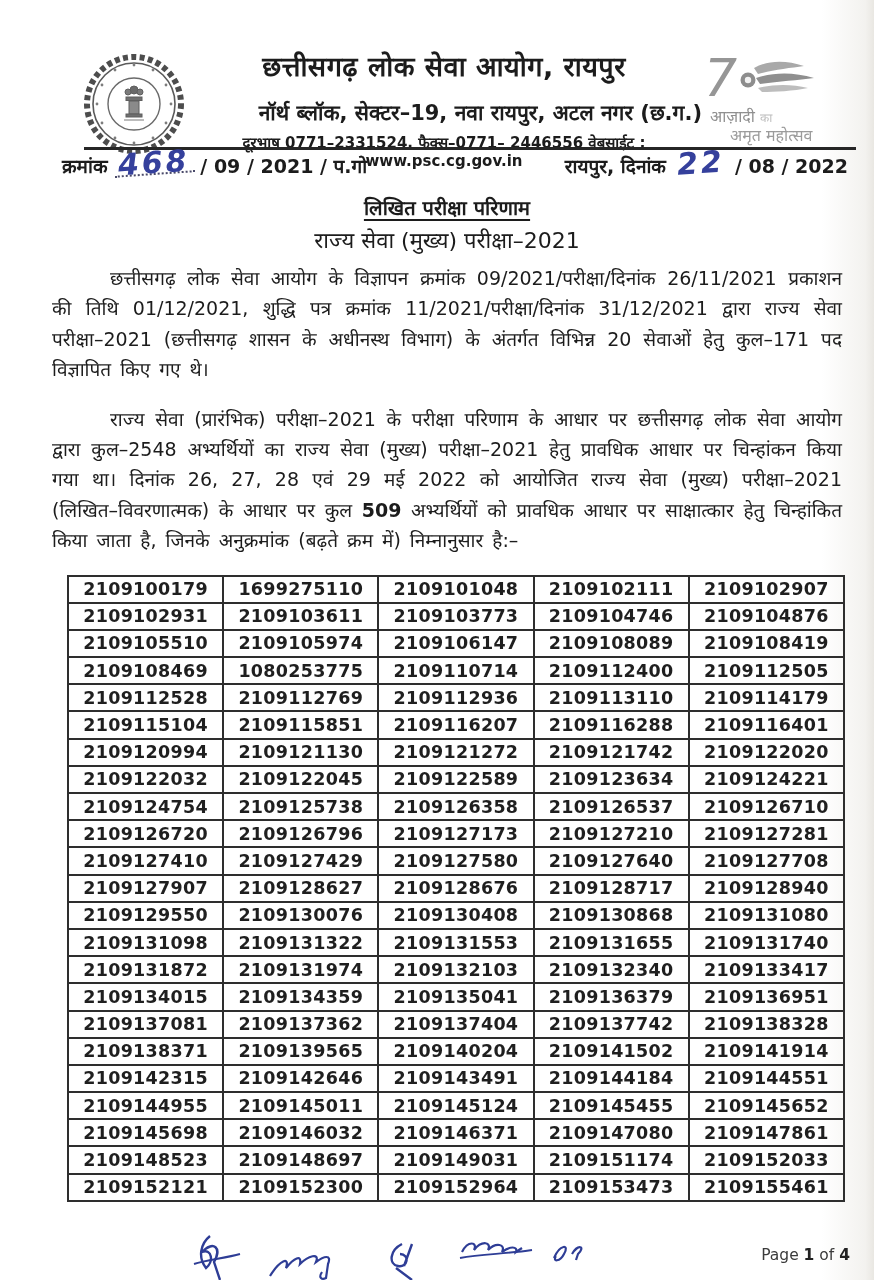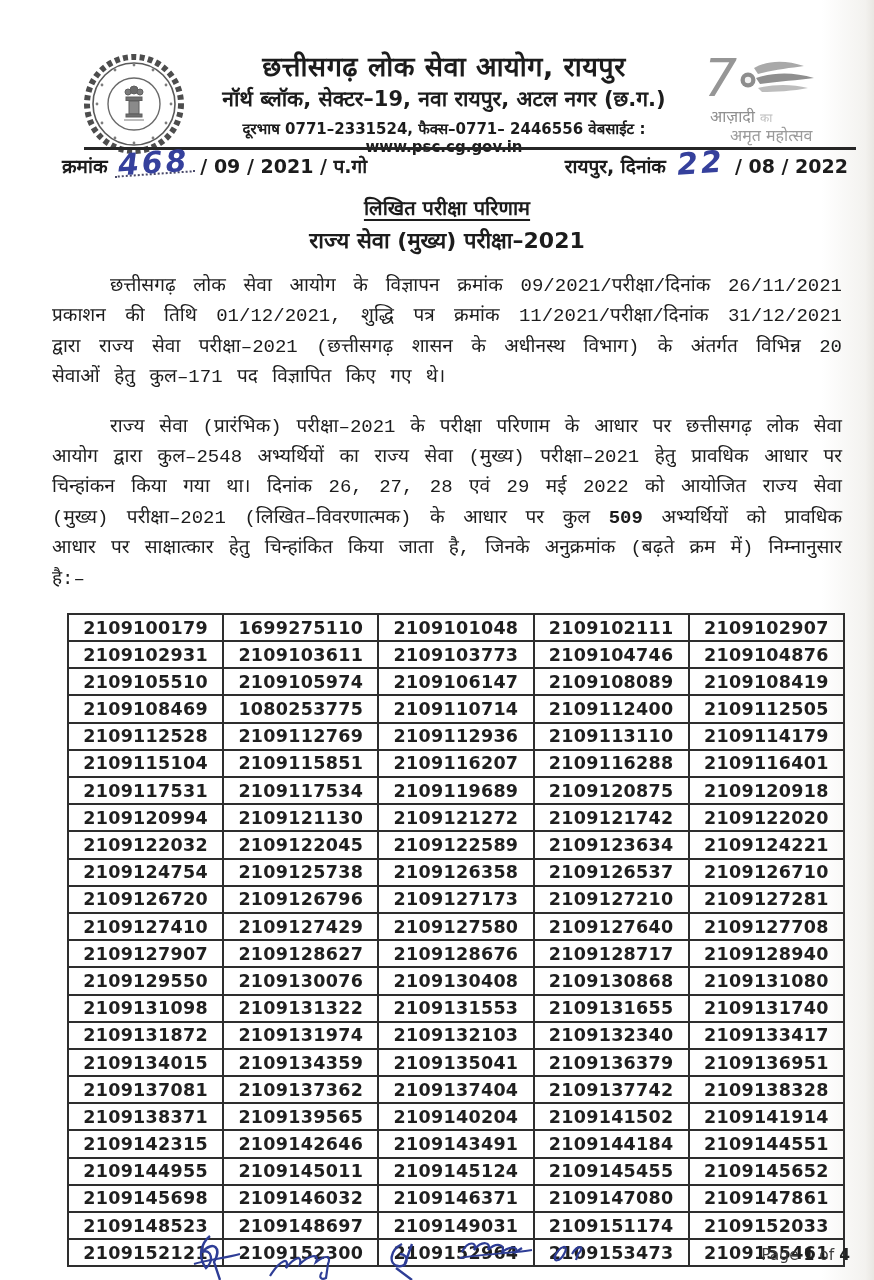--- a/index.html
+++ b/index.html
@@ -7,37 +7,37 @@
     position:relative;width:874px;height:1280px;margin:0 auto;
     background:linear-gradient(90deg,#ffffff 0%,#ffffff 94%,#f3f2ef 99%,#e9e7e2 100%);
     font-family:"DejaVu Sans","Liberation Sans",sans-serif;
     color:#1c1c1c;overflow:hidden;
   }
   
   .header{position:absolute;top:44px;left:60px;right:16px;display:flex;align-items:flex-start;}
   .emblem{flex:0 0 104px;margin-left:22px;margin-top:8px;}
   .header-text{flex:1;text-align:center;margin-top:6px;}
   .org-name{font-size:27px;font-weight:700;letter-spacing:.5px;line-height:1.25;}
-  .address{font-size:21px;font-weight:700;margin-top:0;}
+  .address{font-size:21px;font-weight:700;margin-top:14px;text-align:right;}
   .contact{font-size:15px;font-weight:600;margin-top:6px;}
   .contact b{font-weight:800;}
   .azadi{flex:0 0 156px;padding-top:6px;color:#9a9a9a;line-height:1.15;}
   .azadi-line1{font-size:16px;margin-left:8px;margin-top:2px;color:#8f8f8f;}
   .azadi-line1 .lighter{color:#bdbdbd;font-size:12px;}
   .azadi-line2{font-size:16px;margin-left:28px;color:#9b9b9b;}
   .header-rule{position:absolute;top:147px;left:84px;right:18px;border-top:3px solid #262626;}
   
   .ref-row{position:absolute;top:153px;left:62px;right:26px;display:flex;justify-content:space-between;font-size:19px;font-weight:600;}
   .handwritten{font-style:italic;color:#35409c;font-size:30px;font-weight:600;letter-spacing:3px;line-height:20px;display:inline-block;transform:rotate(-4deg);padding:0 4px;}
   .hw-dotted{border-bottom:2px dotted #4a4a6a;}
   
   .content{position:absolute;top:194px;left:52px;width:790px;}
   .title1{text-align:center;font-size:20px;font-weight:700;text-decoration:underline;text-underline-offset:4px;}
-  .title2{text-align:center;font-size:22px;font-weight:700;margin-top:3px;}
-  .para{font-size:19px;line-height:1.6;text-align:justify;text-indent:58px;margin-top:17px;word-spacing:3px;font-family:Liberation Mono, monospace;}
+  .title2{text-align:center;font-size:22px;font-weight:400;margin-top:3px;}
+  .para{font-size:19px;line-height:1.6;text-align:justify;text-indent:58px;margin-top:9px;word-spacing:3px;}
   .para .bold{font-weight:800;}
   
   table.rolls{border-collapse:collapse;margin-top:13px;margin-left:15px;width:778px;table-layout:fixed;}
   table.rolls td{
     border:2px solid #2e2e2e;height:25.2px;text-align:center;
     font-size:17.5px;font-weight:700;color:#1f1f1f;padding:0;letter-spacing:.3px;
   }
   table.rolls{border:2.5px solid #242424;}
   
   .page-label{position:absolute;top:1246px;right:24px;font-size:15.5px;color:#3b3b3b;}
@@ -160,27 +160,20 @@
             <td>2109114179</td>
           </tr>
           <tr>
             <td>2109115104</td>
             <td>2109115851</td>
             <td>2109116207</td>
             <td>2109116288</td>
             <td>2109116401</td>
           </tr>
           <tr>
-            <td>2109117531</td>
-            <td>2109117534</td>
-            <td>2109119689</td>
-            <td>2109120875</td>
-            <td>2109120918</td>
-          </tr>
-          <tr>
             <td>2109120994</td>
             <td>2109121130</td>
             <td>2109121272</td>
             <td>2109121742</td>
             <td>2109122020</td>
           </tr>
           <tr>
             <td>2109122032</td>
             <td>2109122045</td>
             <td>2109122589</td>

